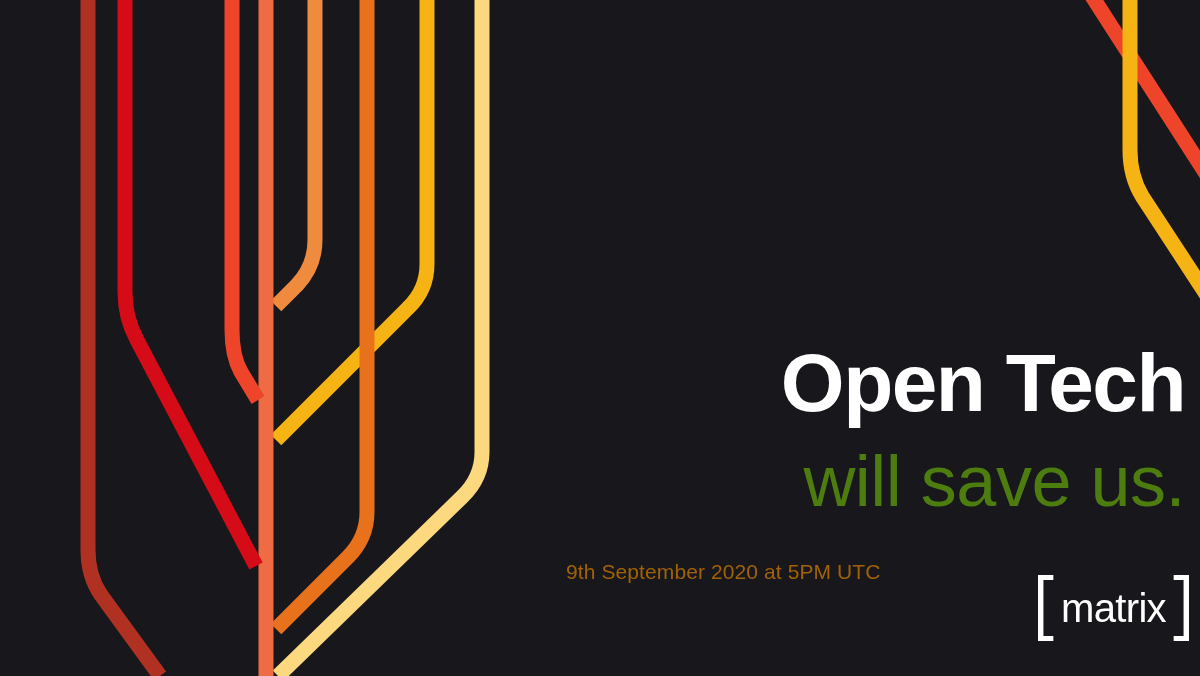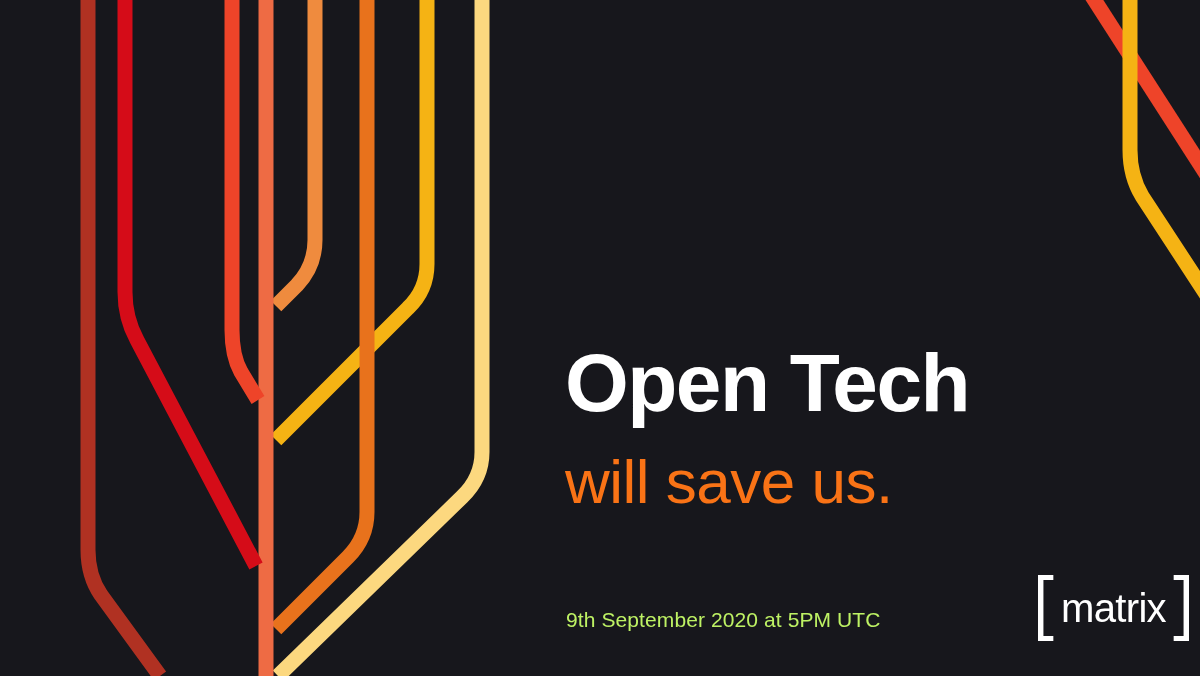--- a/index.html
+++ b/index.html
@@ -8,20 +8,21 @@
     width:1200px; height:676px;
     overflow:hidden;
     background:#17171c;
     font-family:"Liberation Sans", sans-serif;
   }
   #poster {
     position:relative;
     width:1200px; height:676px;
     background:#17171c;
     overflow:hidden;
+    text-align:right;
   }
   #art-left, #art-right {
     position:absolute;
     top:0;
     height:676px;
     display:block;
   }
   #art-left  { left:0;  width:560px; }
   #art-right { right:0; width:140px; }
 
@@ -39,36 +40,36 @@
   }
   #headline-main {
     font-size:82px;
     font-weight:700;
     line-height:1.04;
     letter-spacing:-1.5px;
     color:#ffffff;
     white-space:nowrap;
   }
   #headline-sub {
-    font-size:62px;
+    font-size:72px;
     font-weight:400;
     line-height:1.18;
     letter-spacing:-0.5px;
-    color:#f97316;
+    color:#4d7c0f;
     white-space:nowrap;
-    margin-top:20px;
+    margin-top:14px;
   }
   #event-date {
     position:absolute;
     left:6px;
-    top:608px;
+    top:560px;
     font-size:21px;
     font-weight:400;
     letter-spacing:0.1px;
-    color:#bef264;
+    color:#a16207;
     white-space:nowrap;
   }
   #matrix-logo {
     position:absolute;
     left:478px;
     top:575px;
     width:151px;
     height:56px;
   }
   #matrix-logo svg { display:block; }

